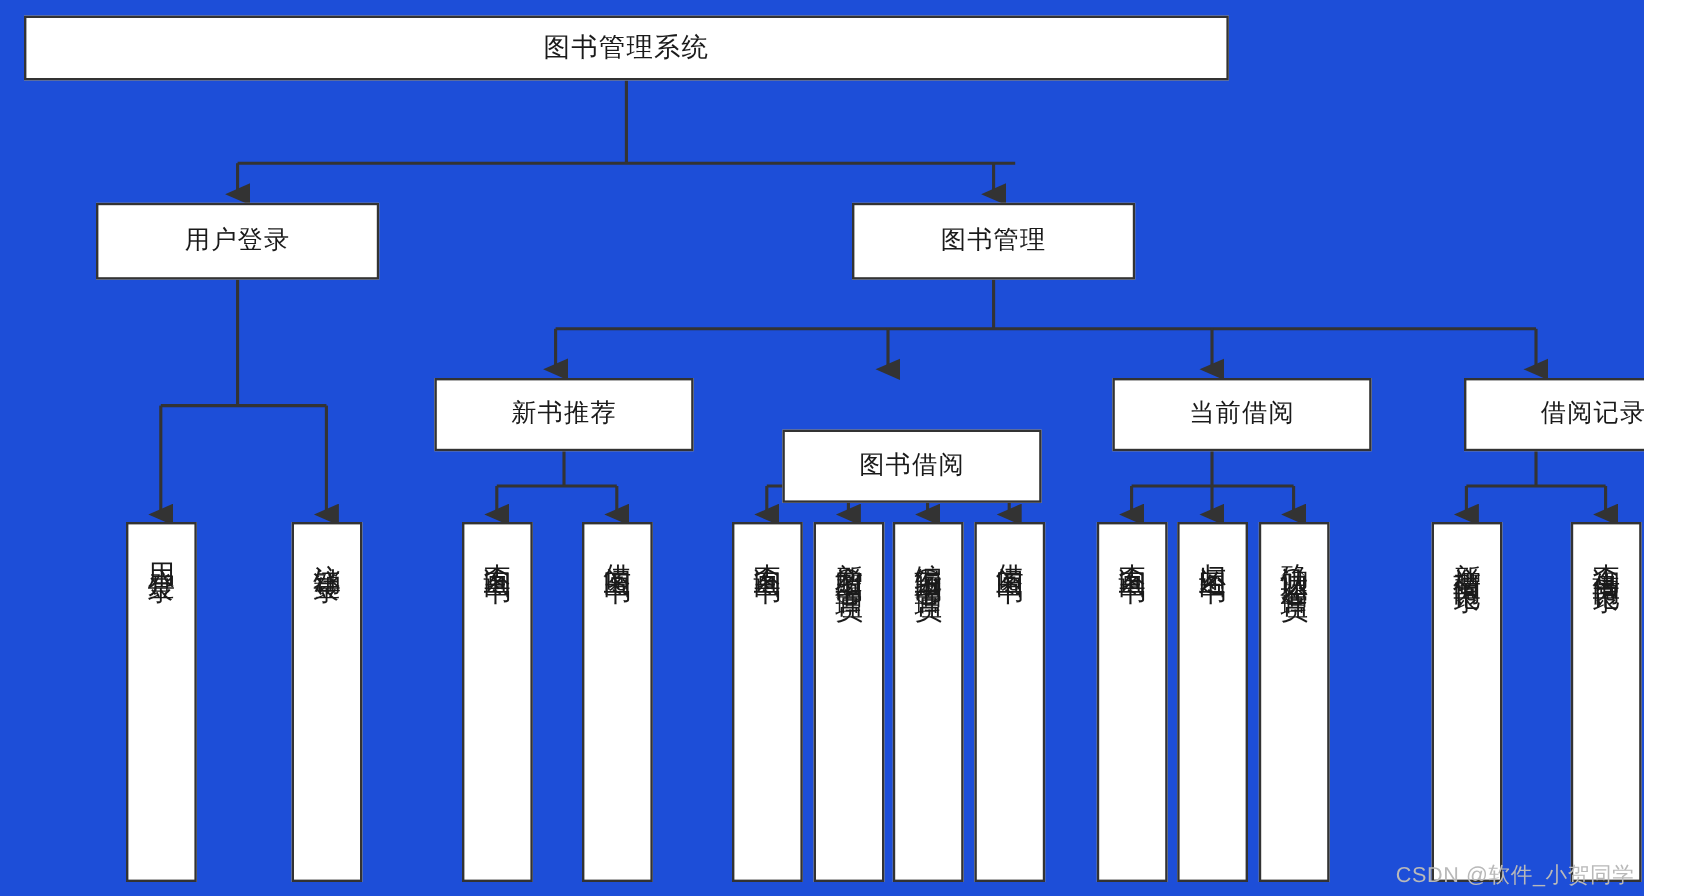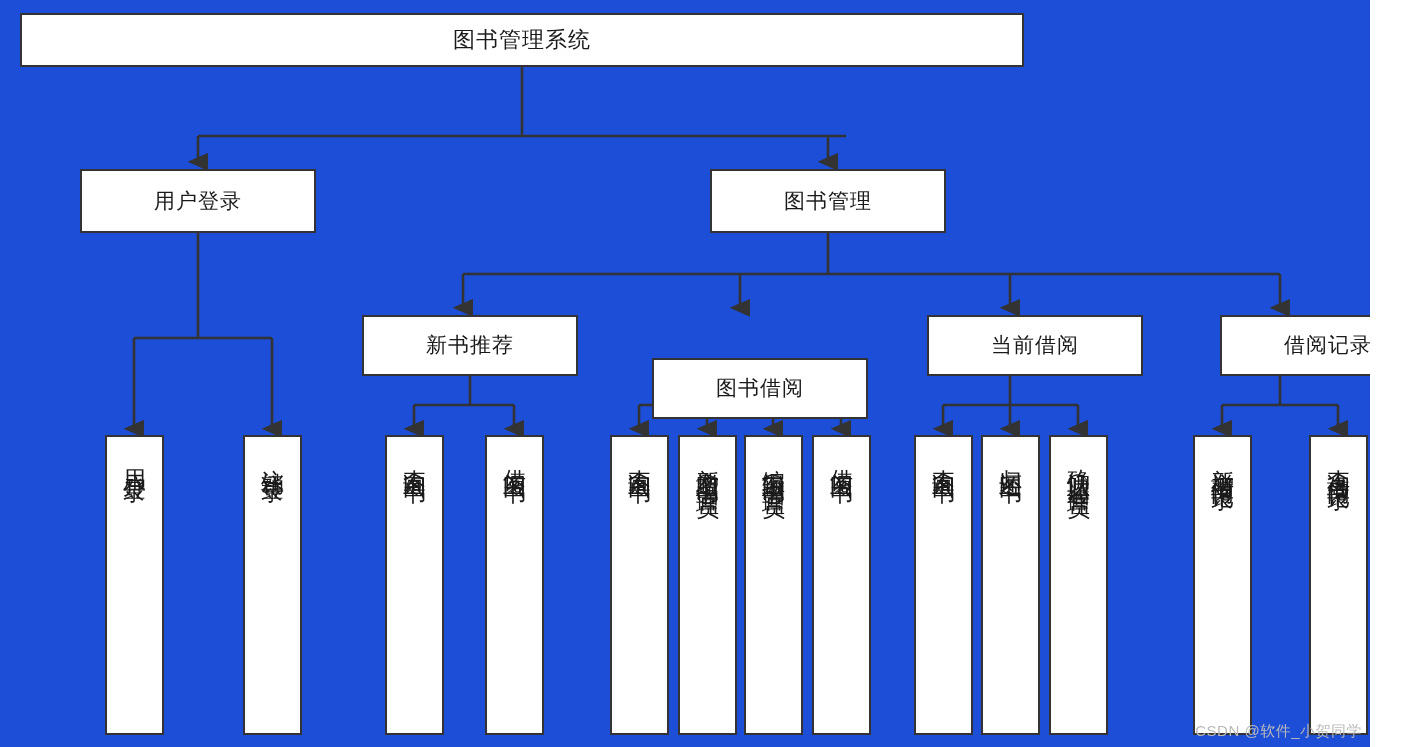--- a/index.html
+++ b/index.html
@@ -59,21 +59,21 @@
     writing-mode: vertical-rl;
     text-orientation: upright;
     font-size: 23px;
     letter-spacing: 4px;
     line-height: 1;
   }
   .watermark {
     position: absolute;
     right: 8px;
     bottom: 6px;
-    font-size: 15px;
+    font-size: 18px;
     color: #b9b9b9;
     z-index: 5;
     white-space: nowrap;
     letter-spacing: 0.5px;
   }
 </style>
 </head>
 <body>
 
 <div id="canvas">

